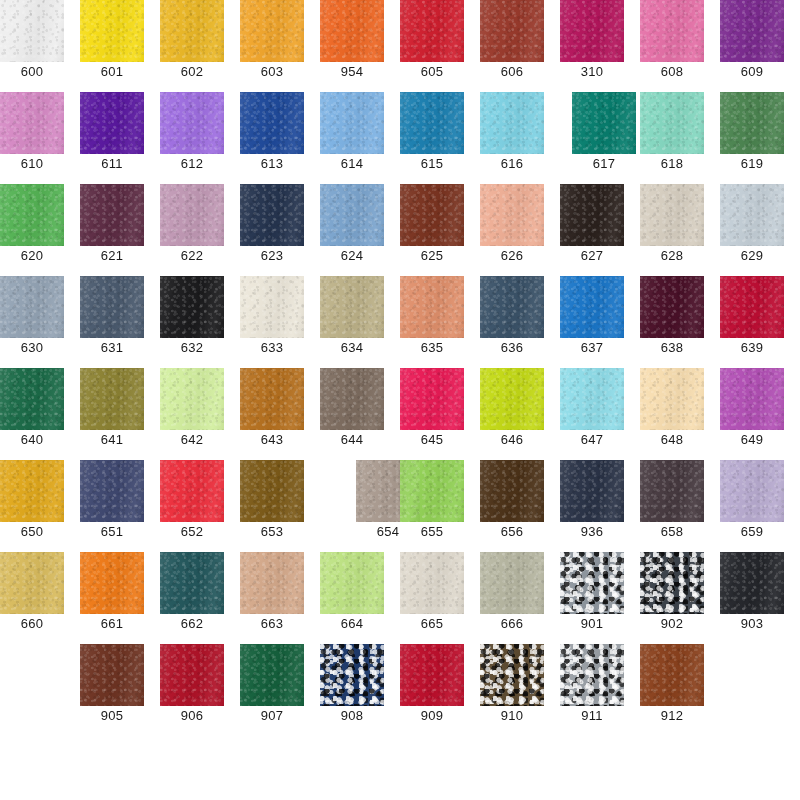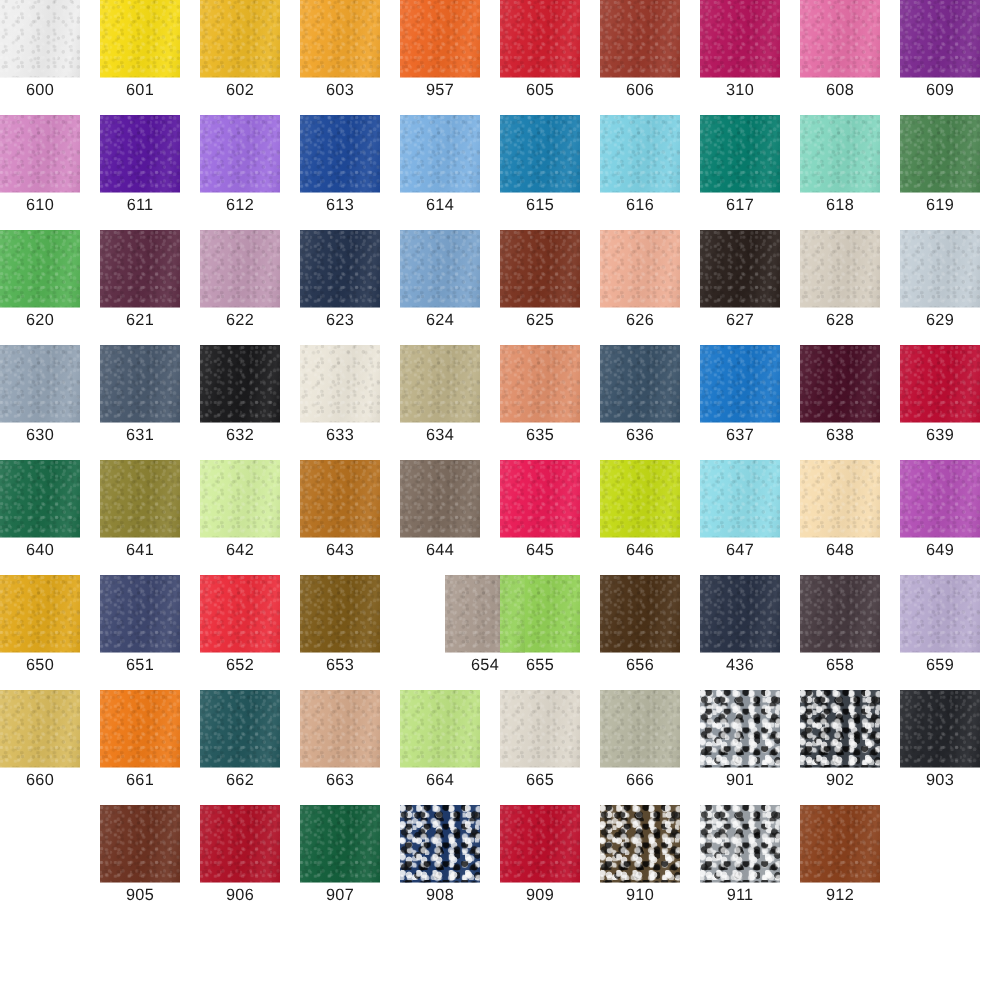--- a/index.html
+++ b/index.html
@@ -126,21 +126,21 @@
       <div class="swatch-cell" style="left: 160px;">
         <div class="swatch-chip" title="602" style="background: rgb(234, 183, 38);"></div>
         <div class="swatch-label">602</div>
       </div>
       <div class="swatch-cell" style="left: 240px;">
         <div class="swatch-chip" title="603" style="background: rgb(240, 165, 44);"></div>
         <div class="swatch-label">603</div>
       </div>
       <div class="swatch-cell" style="left: 320px;">
         <div class="swatch-chip" title="604" style="background: rgb(237, 103, 36);"></div>
-        <div class="swatch-label">957</div>
+        <div class="swatch-label">954</div>
       </div>
       <div class="swatch-cell" style="left: 400px;">
         <div class="swatch-chip" title="605" style="background: rgb(208, 31, 47);"></div>
         <div class="swatch-label">605</div>
       </div>
       <div class="swatch-cell" style="left: 480px;">
         <div class="swatch-chip" title="606" style="background: rgb(154, 58, 44);"></div>
         <div class="swatch-label">606</div>
       </div>
       <div class="swatch-cell" style="left: 560px;">
@@ -178,21 +178,21 @@
         <div class="swatch-label">614</div>
       </div>
       <div class="swatch-cell" style="left: 400px;">
         <div class="swatch-chip" title="615" style="background: rgb(27, 127, 176);"></div>
         <div class="swatch-label">615</div>
       </div>
       <div class="swatch-cell" style="left: 480px;">
         <div class="swatch-chip" title="616" style="background: rgb(126, 209, 227);"></div>
         <div class="swatch-label">616</div>
       </div>
-      <div class="swatch-cell" style="left: 560px;">
+      <div class="swatch-cell" style="left: 572px;">
         <div class="swatch-chip" title="617" style="background: rgb(7, 126, 110);"></div>
         <div class="swatch-label">617</div>
       </div>
       <div class="swatch-cell" style="left: 640px;">
         <div class="swatch-chip" title="618" style="background: rgb(132, 215, 192);"></div>
         <div class="swatch-label">618</div>
       </div>
       <div class="swatch-cell" style="left: 720px;">
         <div class="swatch-chip" title="619" style="background: rgb(75, 132, 80);"></div>
         <div class="swatch-label">619</div>
@@ -348,21 +348,21 @@
       <div class="swatch-cell" style="left: 400px;">
         <div class="swatch-chip" title="655" style="background: rgb(146, 209, 86);"></div>
         <div class="swatch-label">655</div>
       </div>
       <div class="swatch-cell" style="left: 480px;">
         <div class="swatch-chip" title="656" style="background: rgb(76, 50, 24);"></div>
         <div class="swatch-label">656</div>
       </div>
       <div class="swatch-cell" style="left: 560px;">
         <div class="swatch-chip" title="657" style="background: rgb(42, 51, 71);"></div>
-        <div class="swatch-label">436</div>
+        <div class="swatch-label">936</div>
       </div>
       <div class="swatch-cell" style="left: 640px;">
         <div class="swatch-chip" title="658" style="background: rgb(71, 58, 64);"></div>
         <div class="swatch-label">658</div>
       </div>
       <div class="swatch-cell" style="left: 720px;">
         <div class="swatch-chip" title="659" style="background: rgb(184, 171, 208);"></div>
         <div class="swatch-label">659</div>
       </div>
     </div>

